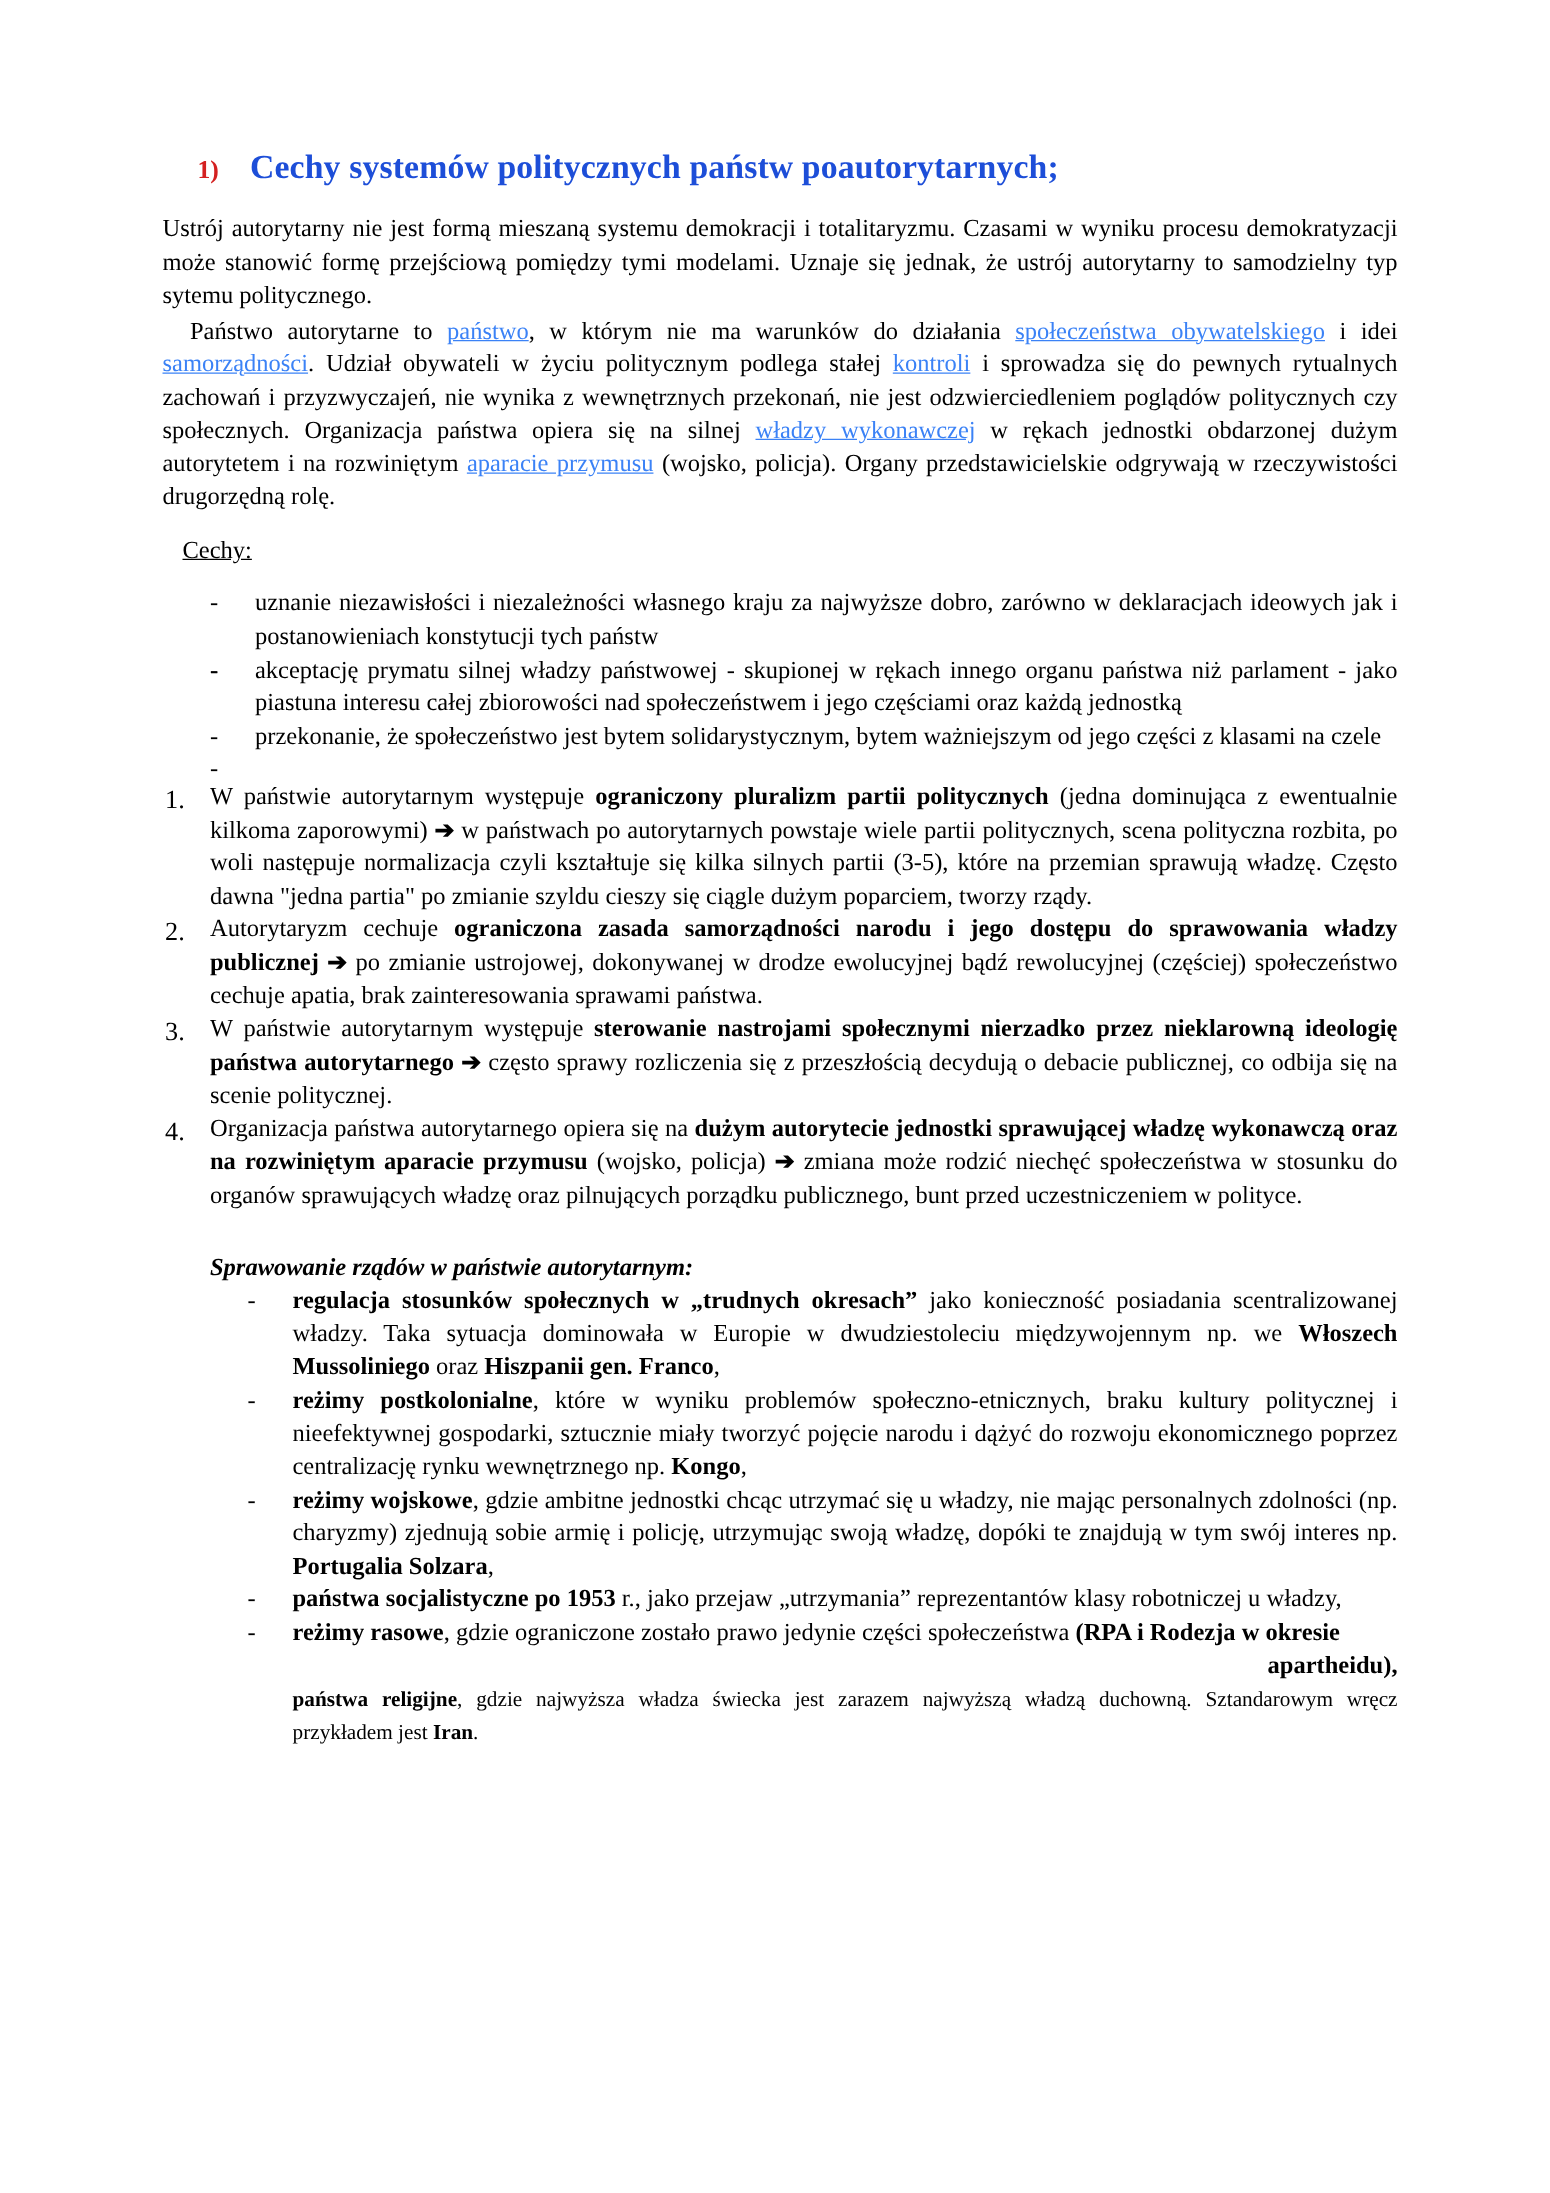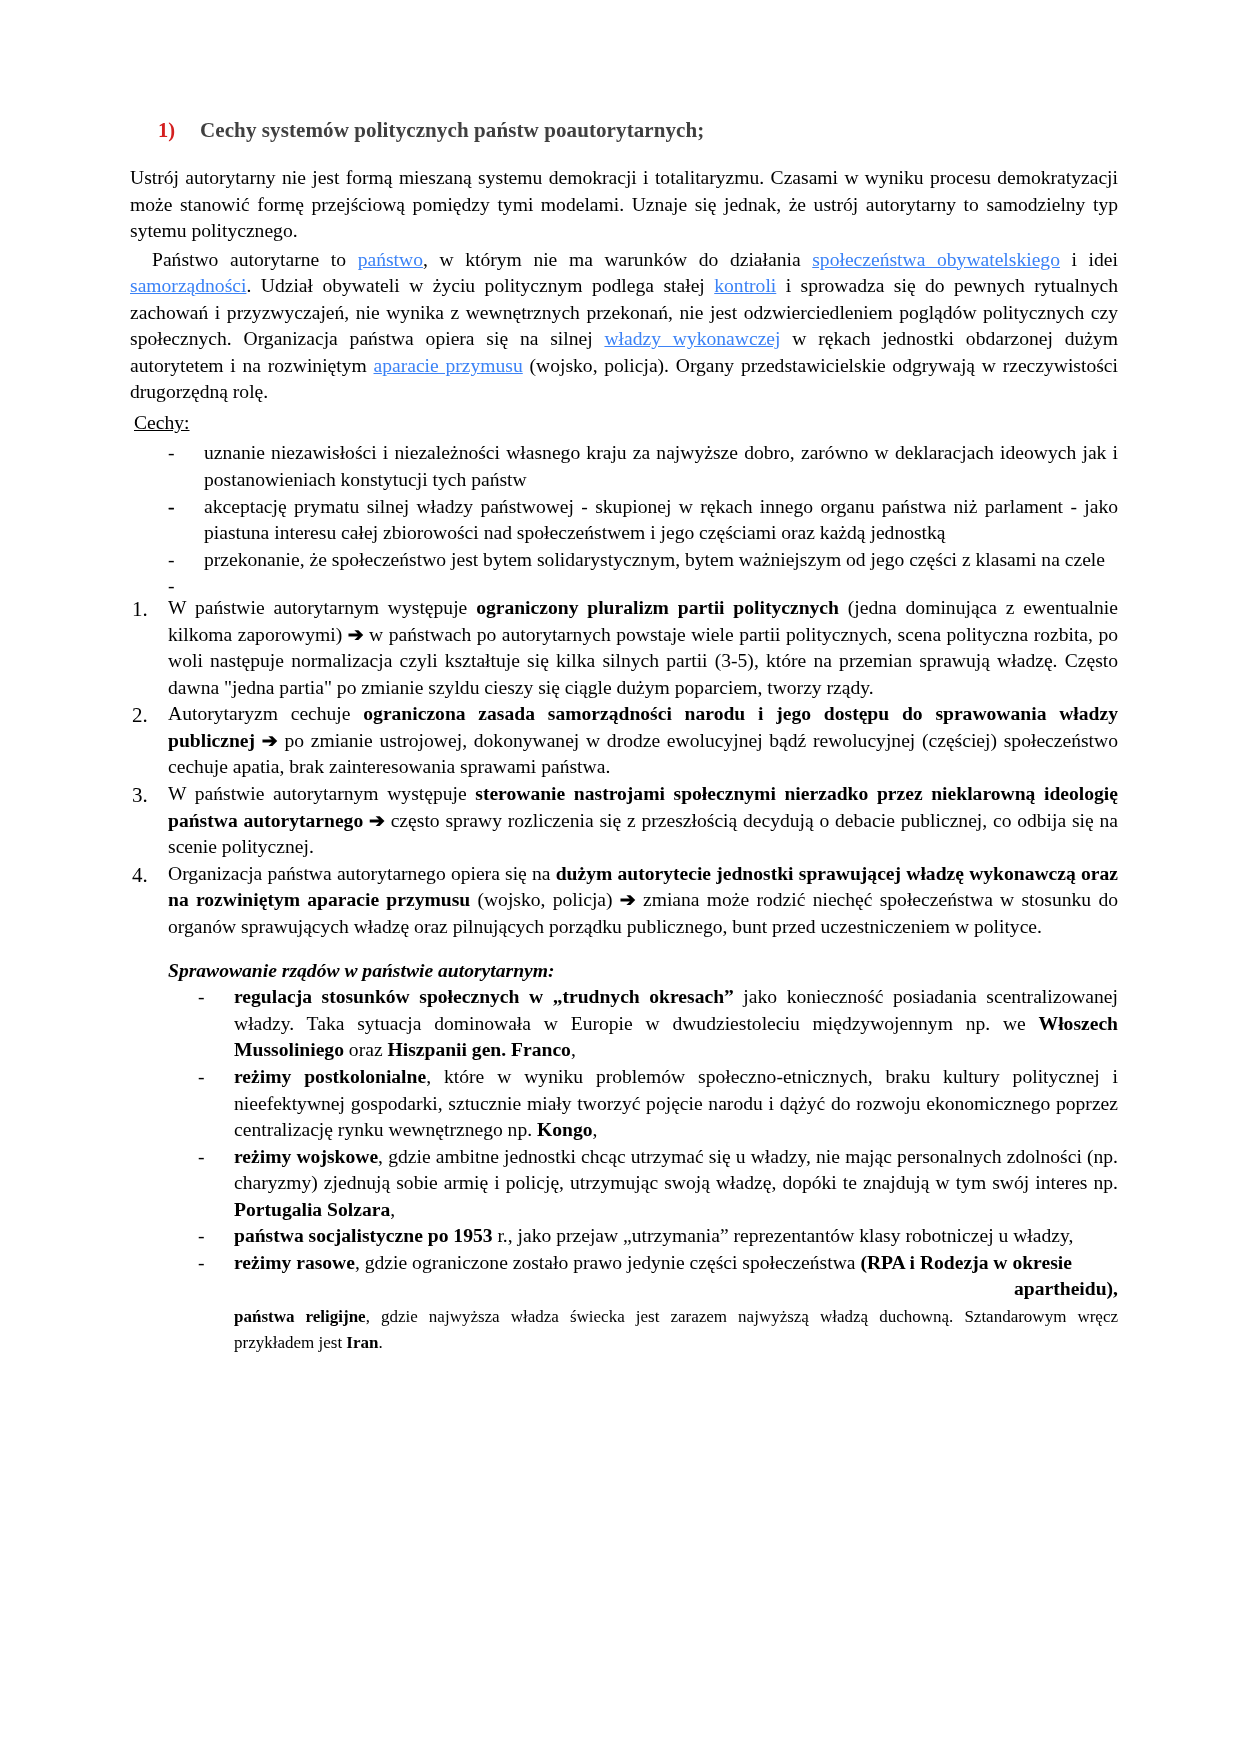--- a/index.html
+++ b/index.html
@@ -27,44 +27,44 @@
     margin: 0 0 22px 28px;
   }
   .heading-num {
     color: #d42020;
     font-weight: bold;
     font-size: 20.5px;
     width: 42px;
     flex: 0 0 42px;
   }
   .heading-text {
-    color: #404040;
+    color: #1d4ed8;
     font-weight: bold;
-    font-size: 21px;
+    font-size: 27px;
     letter-spacing: 0.1px;
   }
   p.para {
     margin: 0 0 2px 0;
     font-size: 19.6px;
     line-height: 1.355;
     text-align: justify;
     text-justify: inter-word;
   }
   p.para.indent {
     text-indent: 22px;
   }
   a.link {
     color: #3b82f6;
     text-decoration: underline;
   }
   .b {
     font-weight: bold;
   }
   .cechy-label {
-    margin: 4px;
+    margin: 16px;
     font-size: 19.6px;
     line-height: 1.355;
     text-decoration: underline;
   }
   ul.dash-list {
     list-style: none;
     margin: 0;
     padding: 0;
   }
   ul.dash-list > li {
@@ -95,21 +95,21 @@
     counter-increment: numitem;
     margin-bottom: 0;
   }
   ol.num-list > li .numlabel {
     position: absolute;
     left: 2px;
     top: 0;
     font-size: 21px;
   }
   .section-heading {
-    margin: 20px 0 2px 38px;
+    margin: 34px 0 2px 38px;
     font-size: 19.6px;
     font-weight: bold;
     font-style: italic;
   }
   ul.dash-list.deep > li {
     padding-left: 104px;
   }
   ul.dash-list.deep > li .dash {
     left: 68px;
   }

